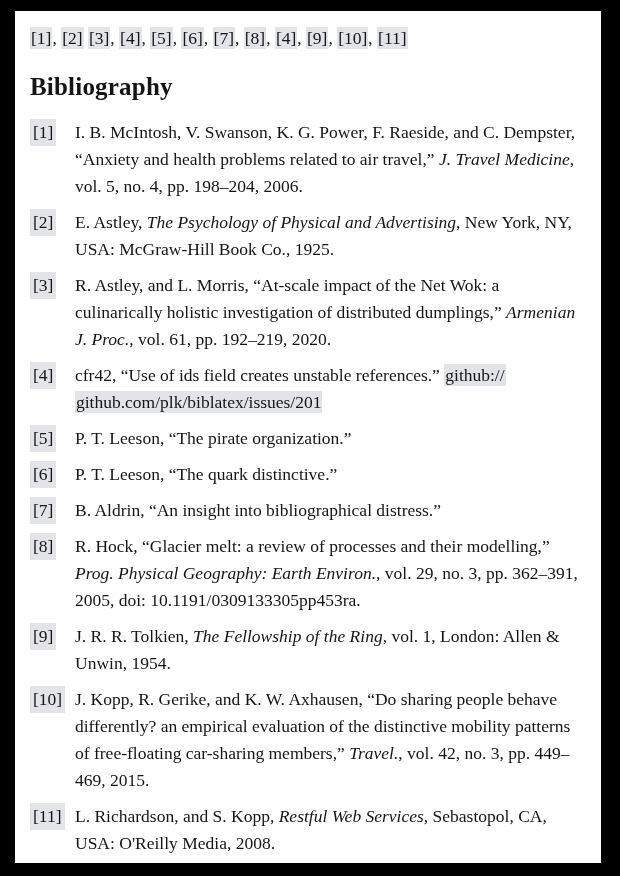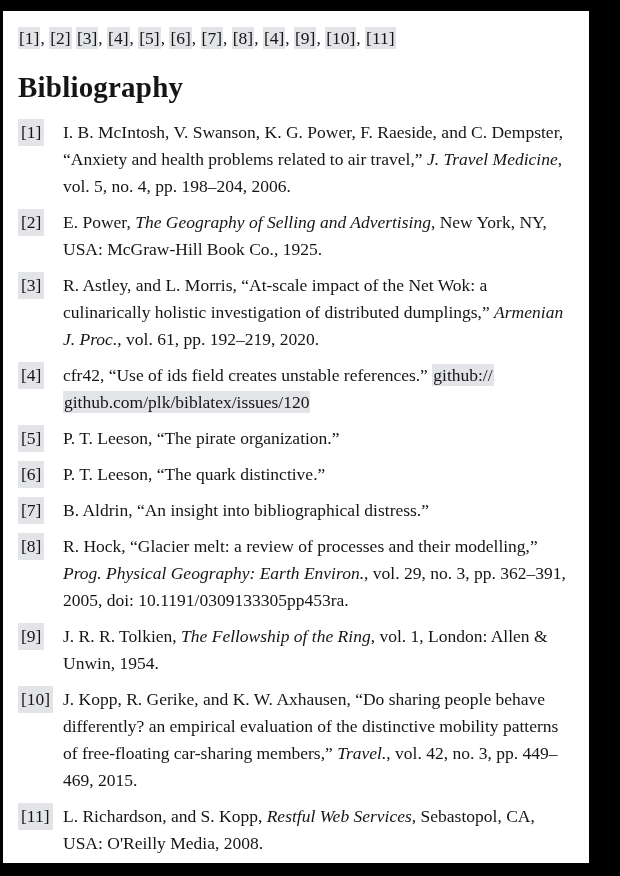--- a/index.html
+++ b/index.html
@@ -6,32 +6,32 @@
   * { box-sizing: border-box; }
   html, body { margin:0; padding:0; }
   body {
     width:620px; height:876px; position:relative;
     background:var(--frame);
     font-family:"Liberation Serif", serif;
     color:var(--ink);
   }
   .frame { position:absolute; inset:0; background:var(--frame); }
   .page {
-    position:absolute; left:3px; top:11px;
+    position:absolute; left:15px; top:11px;
     width:586px; height:852px;
     background:var(--paper);
     padding:16px 20px 0 15px;
     overflow:hidden;
   }
   .citeline {
     margin:0; font-size:17.5px; line-height:23px;
     white-space:nowrap;
   }
   .heading {
-    font-size:29px; line-height:30px; font-weight:700;
+    font-size:25px; line-height:30px; font-weight:700;
     margin:22px 0 17px 0; letter-spacing:0.2px;
   }
   .reflist { margin:0; padding:0; }
   .ref-row { display:flex; margin-bottom:9px; font-size:17.5px; line-height:27px; }
   .ref-label-cell { flex:0 0 45px; }
   .ref-label { display:inline-block; background:var(--hl); padding:0 3px; }
   .ref-text { flex:1 1 auto; min-width:0; }
   .highlight { background:var(--hl); padding:1px 1px; }
   .italic { font-style:italic; }
 </style>
@@ -42,29 +42,29 @@
   <div class="page">
     <p class="citeline"><span class="highlight">[1]</span><span>, </span><span class="highlight">[2]</span><span> </span><span class="highlight">[3]</span><span>, </span><span class="highlight">[4]</span><span>, </span><span class="highlight">[5]</span><span>, </span><span class="highlight">[6]</span><span>, </span><span class="highlight">[7]</span><span>, </span><span class="highlight">[8]</span><span>, </span><span class="highlight">[4]</span><span>, </span><span class="highlight">[9]</span><span>, </span><span class="highlight">[10]</span><span>, </span><span class="highlight">[11]</span></p>
     <div class="heading">Bibliography</div>
     <div class="reflist" id="reflist">
         <div class="ref-row">
           <span class="ref-label-cell"><span class="ref-label">[1]</span></span>
           <span class="ref-text"><span>I. B. McIntosh, V. Swanson, K. G. Power, F. Raeside, and C. Dempster, “Anxiety and health problems related to air travel,” </span><span class="italic">J. Travel Medicine</span><span>, vol. 5, no. 4, pp. 198–204, 2006.</span></span>
         </div>
         <div class="ref-row">
           <span class="ref-label-cell"><span class="ref-label">[2]</span></span>
-          <span class="ref-text"><span>E. Power, </span><span class="italic">The Geography of Selling and Advertising</span><span>, New York, NY, USA: McGraw-Hill Book Co., 1925.</span></span>
+          <span class="ref-text"><span>E. Astley, </span><span class="italic">The Psychology of Physical and Advertising</span><span>, New York, NY, USA: McGraw-Hill Book Co., 1925.</span></span>
         </div>
         <div class="ref-row">
           <span class="ref-label-cell"><span class="ref-label">[3]</span></span>
           <span class="ref-text"><span>R. Astley, and L. Morris, “At-scale impact of the Net Wok: a culinarically holistic investigation of distributed dumplings,” </span><span class="italic">Armenian J. Proc.</span><span>, vol. 61, pp. 192–219, 2020.</span></span>
         </div>
         <div class="ref-row">
           <span class="ref-label-cell"><span class="ref-label">[4]</span></span>
-          <span class="ref-text"><span>cfr42, “Use of ids field creates unstable references.” </span><span class="highlight">github://</span><wbr><span class="highlight">github.com/plk/biblatex/issues/120</span></span>
+          <span class="ref-text"><span>cfr42, “Use of ids field creates unstable references.” </span><span class="highlight">github://</span><wbr><span class="highlight">github.com/plk/biblatex/issues/201</span></span>
         </div>
         <div class="ref-row">
           <span class="ref-label-cell"><span class="ref-label">[5]</span></span>
           <span class="ref-text"><span>P. T. Leeson, “The pirate organization.”</span></span>
         </div>
         <div class="ref-row">
           <span class="ref-label-cell"><span class="ref-label">[6]</span></span>
           <span class="ref-text"><span>P. T. Leeson, “The quark distinctive.”</span></span>
         </div>
         <div class="ref-row">

